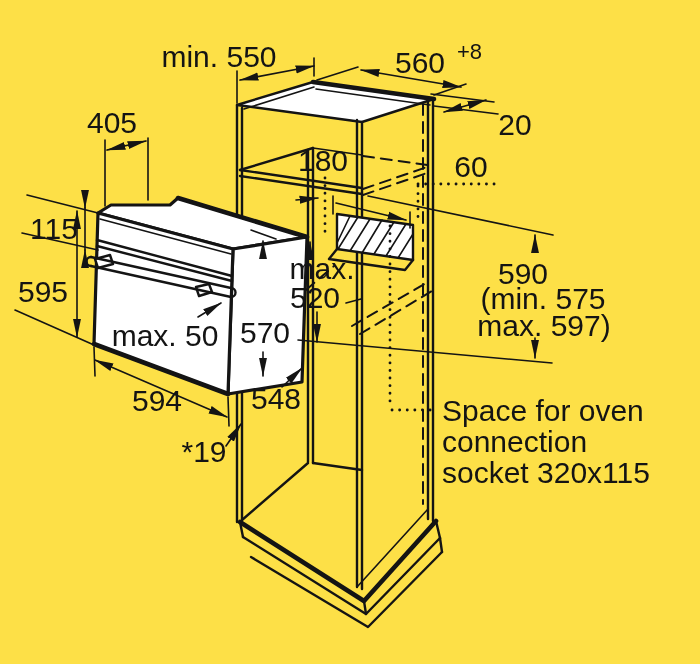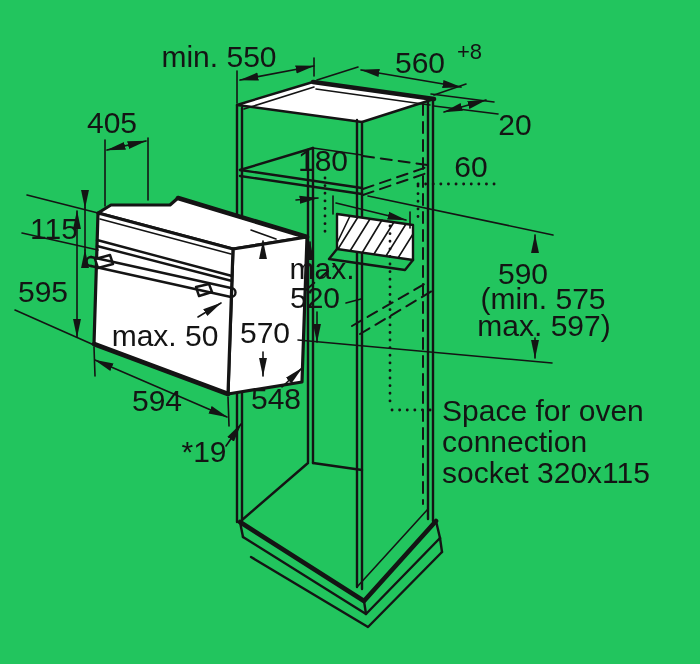--- a/index.html
+++ b/index.html
@@ -1,17 +1,17 @@
 <!DOCTYPE html>
 <html><head>
 <meta charset="utf-8">
 <style>
   html,body{margin:0;padding:0;background:#fff;}
   .stage{
-    position:relative;width:700px;height:664px;background:#22c55e;
+    position:relative;width:700px;height:664px;background:#fde047;
     font-family:"Liberation Sans", sans-serif;overflow:hidden;
   }
   svg{position:absolute;left:0;top:0;}
   svg path, svg line, svg polyline{stroke:#141414;fill:none;stroke-linecap:round;stroke-linejoin:round;}
   .thin{stroke-width:1.6;}
   .med{stroke-width:2.4;}
   .thick{stroke-width:3.2;}
   .xthick{stroke-width:4.6;}
   .face{fill:#ffffff;}
   .dash{stroke-width:2;stroke-dasharray:11 7;}

